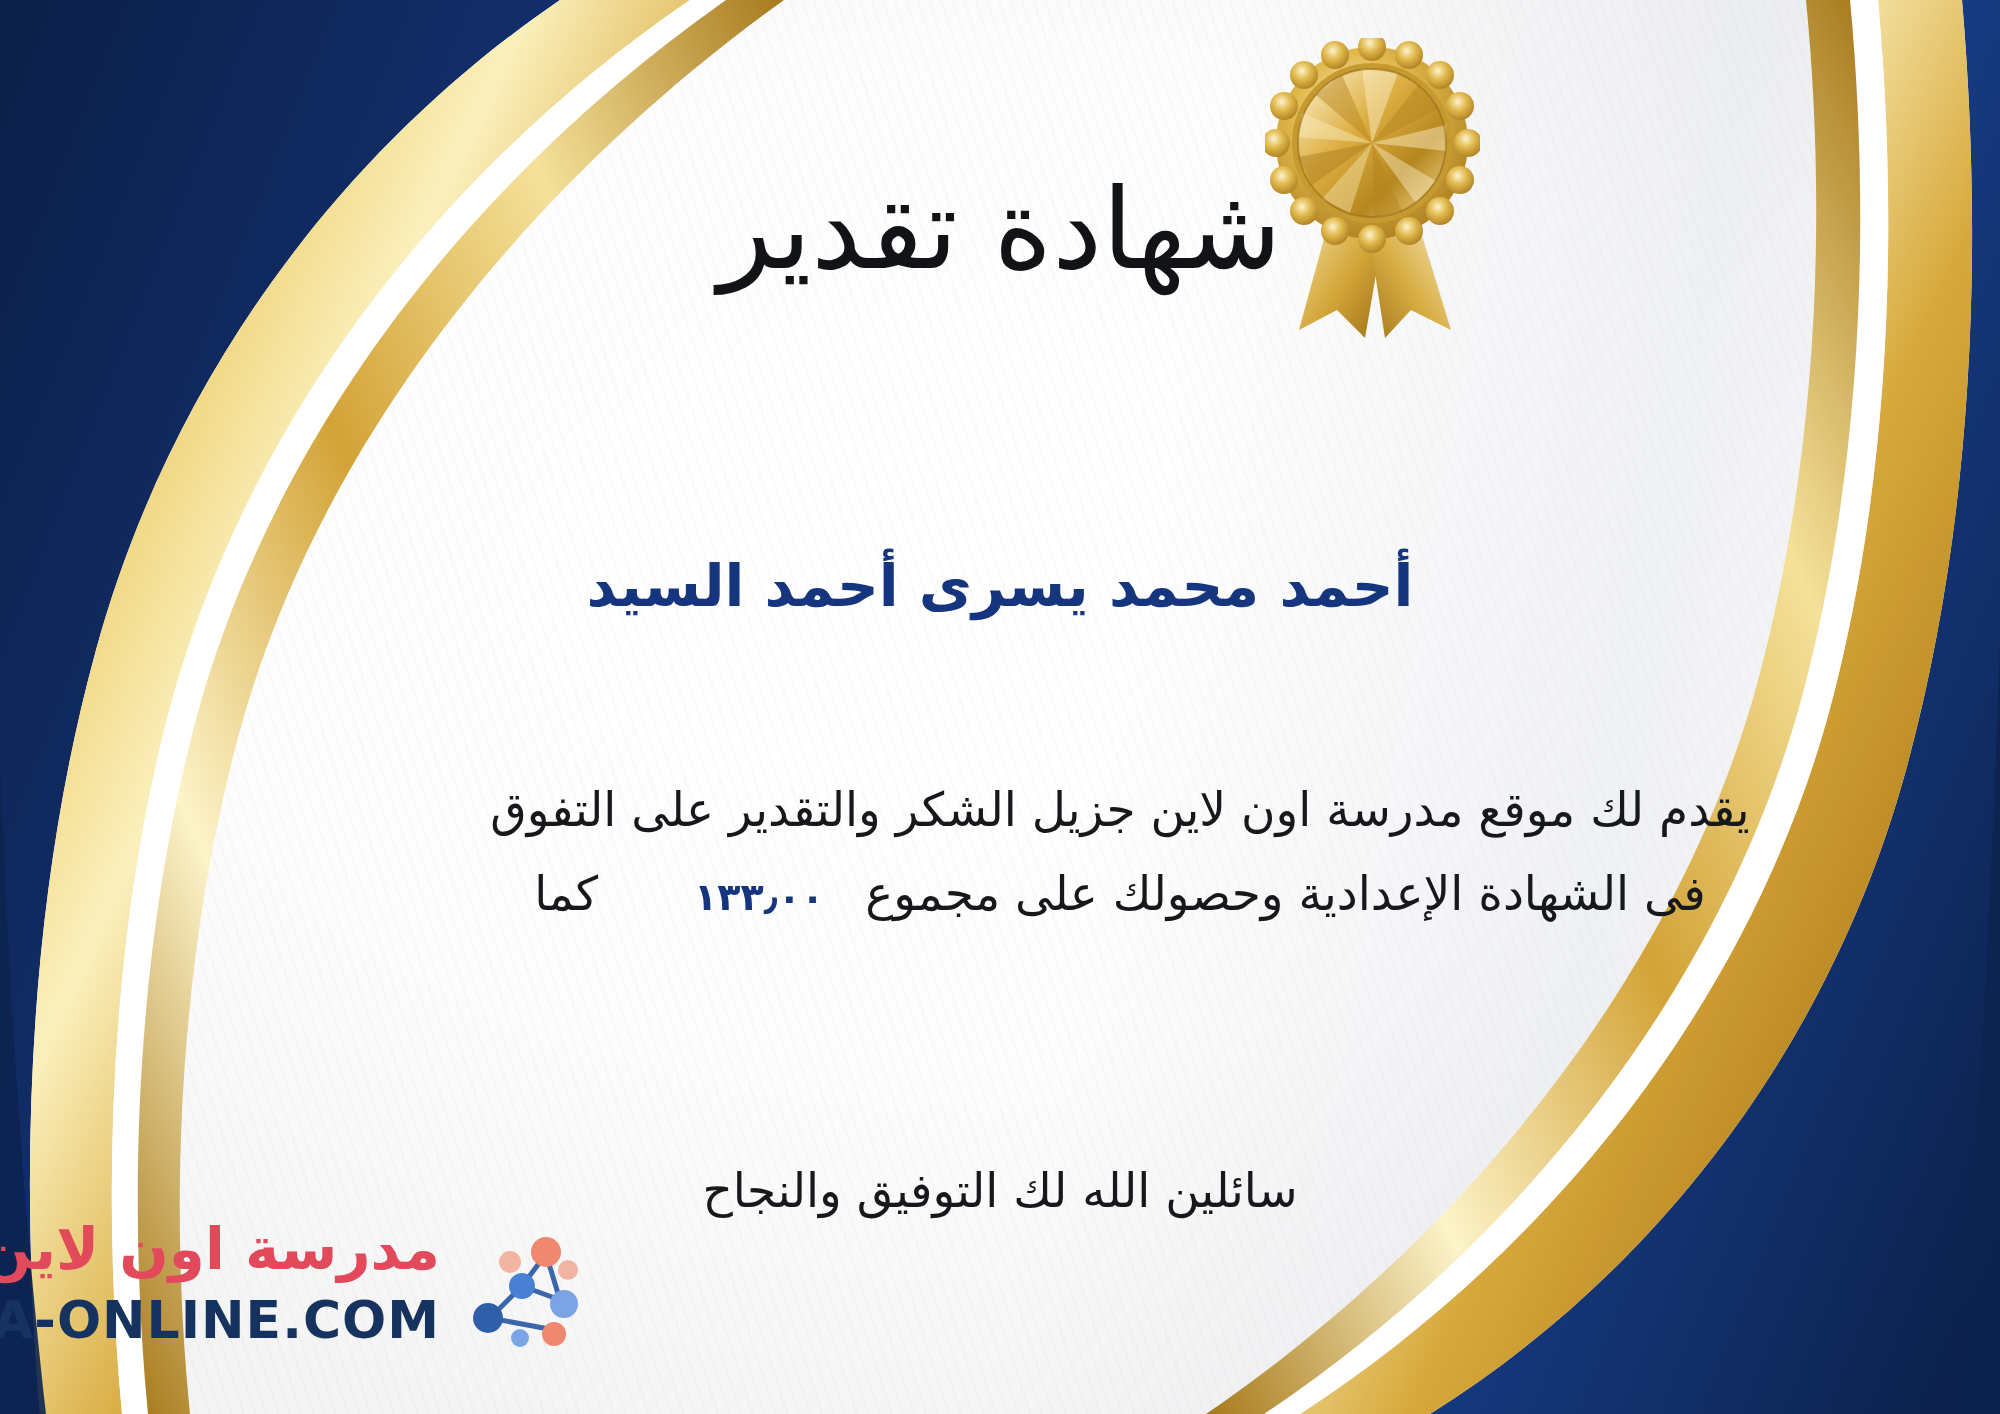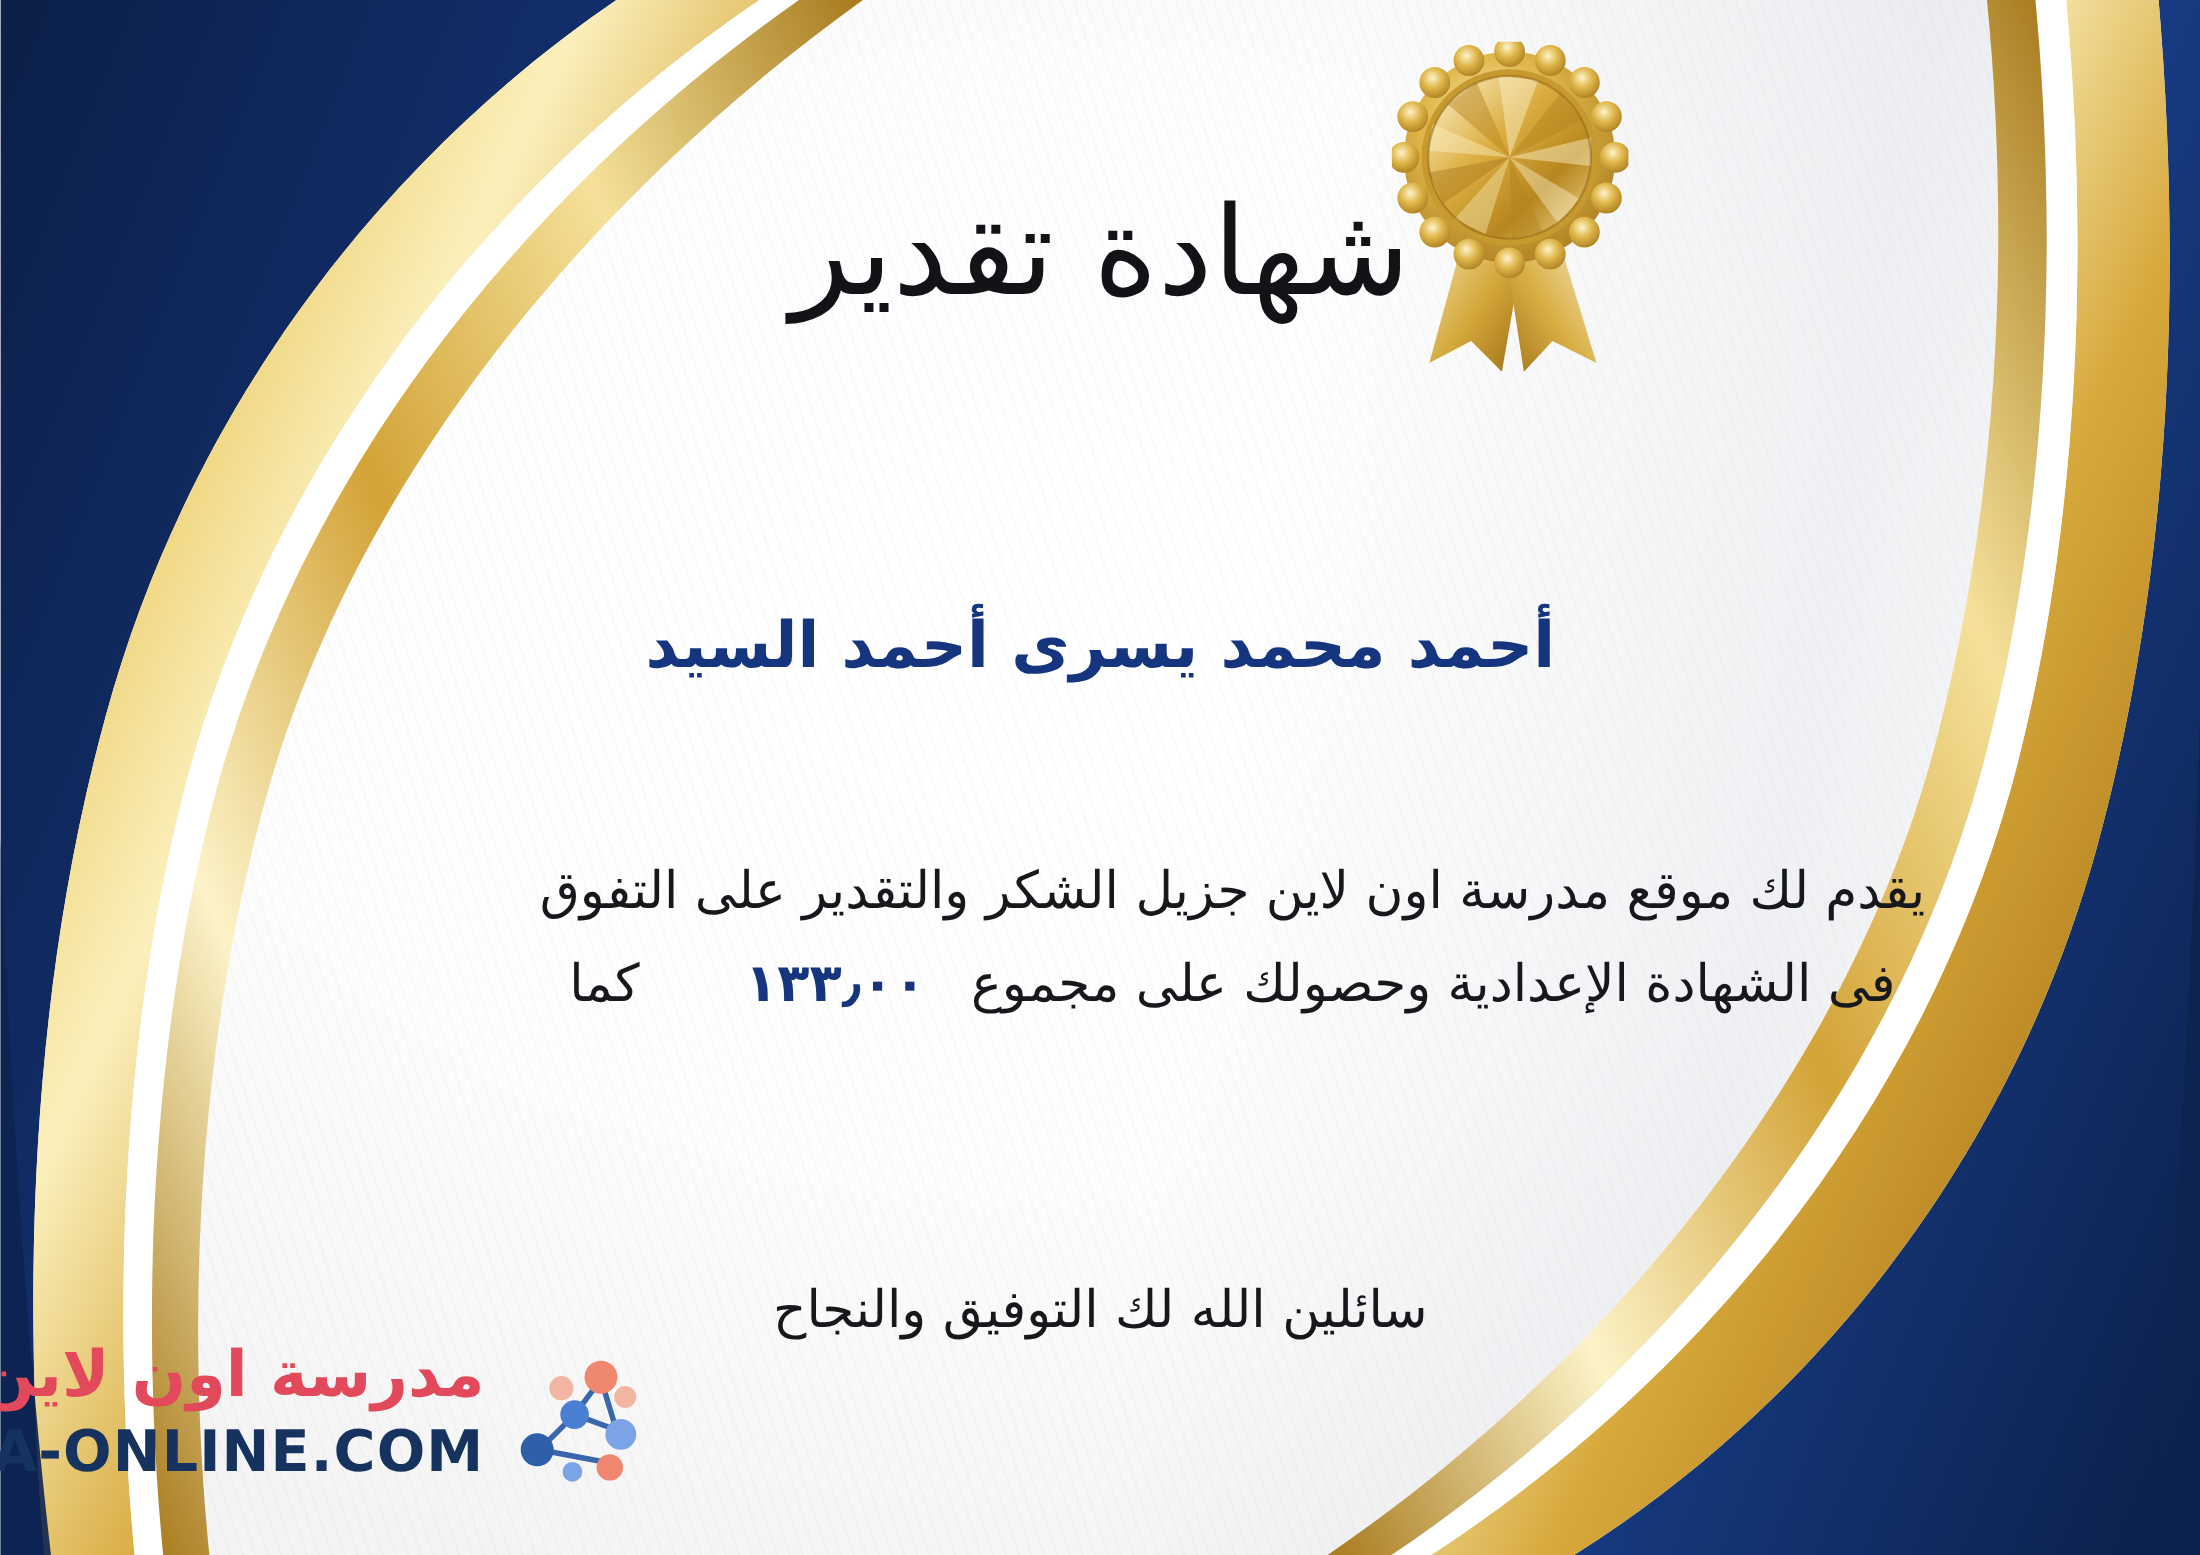--- a/index.html
+++ b/index.html
@@ -108,21 +108,21 @@
     color: #16181c;
     line-height: 1.78;
   }
   .body-line {
     display: block;
     white-space: nowrap;
   }
   .score {
     color: #15357e;
     font-weight: 700;
-    font-size: 48px;
+    font-size: 38px;
     padding: 0 26px;
     letter-spacing: 1px;
   }
   .gap { display: inline-block; width: 40px; }
 
   .closing-text {
     position: absolute;
     top: 1115px;
     left: 0;
     width: 2000px;

